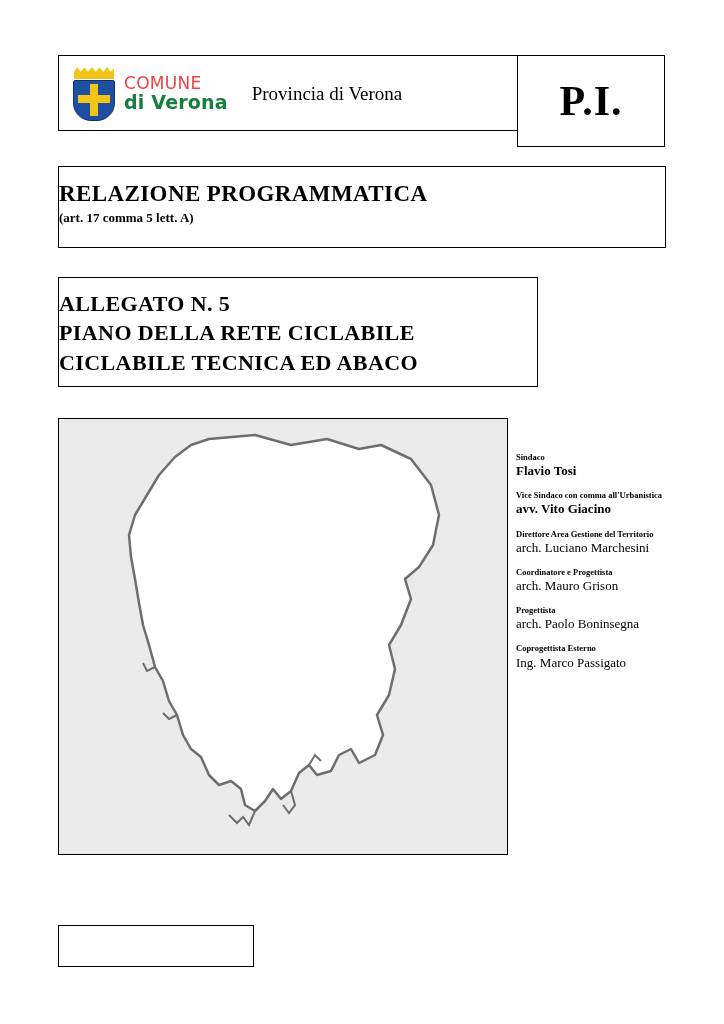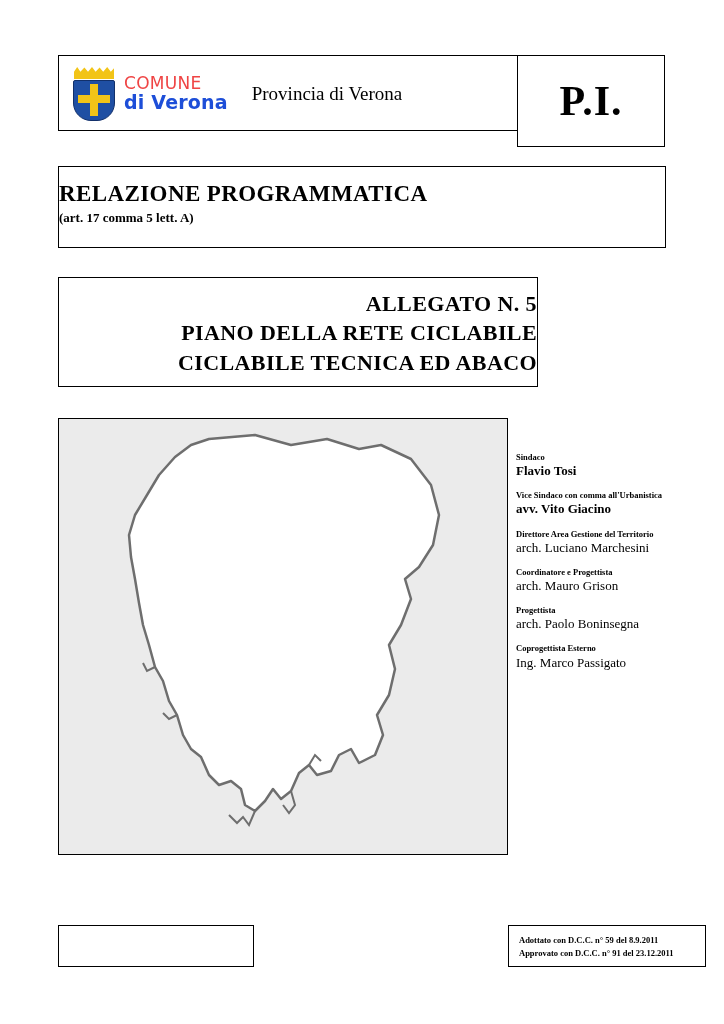--- a/index.html
+++ b/index.html
@@ -94,21 +94,21 @@
     line-height: 1.05;
     font-family: "DejaVu Sans", sans-serif;
   }
   .logo-text .l1 {
     font-size: 17px;
     color: #ef4444;
     letter-spacing: 0.3px;
   }
   .logo-text .l2 {
     font-size: 19px;
-    color: #1d4ed8;
+    color: #15803d;
     font-weight: bold;
     letter-spacing: 0.2px;
   }
   .province {
     position: absolute;
     left: 18px; right: 0;
     top: 27px;
     text-align: center;
     font-size: 19px;
     padding-left: 60px;
@@ -147,21 +147,21 @@
     font-weight: bold;
   }
 
   
   .all-box {
     position: absolute;
     left: 58px;
     top: 277px;
     width: 480px;
     height: 110px;
-    text-align: right;
+    text-align: left;
   }
   .all-line {
     font-size: 22px;
     font-weight: bold;
     letter-spacing: 0.4px;
     line-height: 1.33;
   }
   .all-box .first { margin-top: 11px; }
 
   
@@ -295,18 +295,14 @@
       <div class="cred-role">Progettista</div>
       <div class="cred-name">arch. Paolo Boninsegna</div>
     </div>
     <div class="cred-group">
       <div class="cred-role">Coprogettista Esterno</div>
       <div class="cred-name">Ing. Marco Passigato</div>
     </div>
   </div>
 
   <div class="box footer-left"></div>
-  <div class="box footer-right">
-    <div class="footer-line">Adottato con  D.C.C. n° 59 del 8.9.2011</div>
-    <div class="footer-line">Approvato con D.C.C. n° 91 del 23.12.2011</div>
-  </div>
 
 </div>
 
 </body></html>

